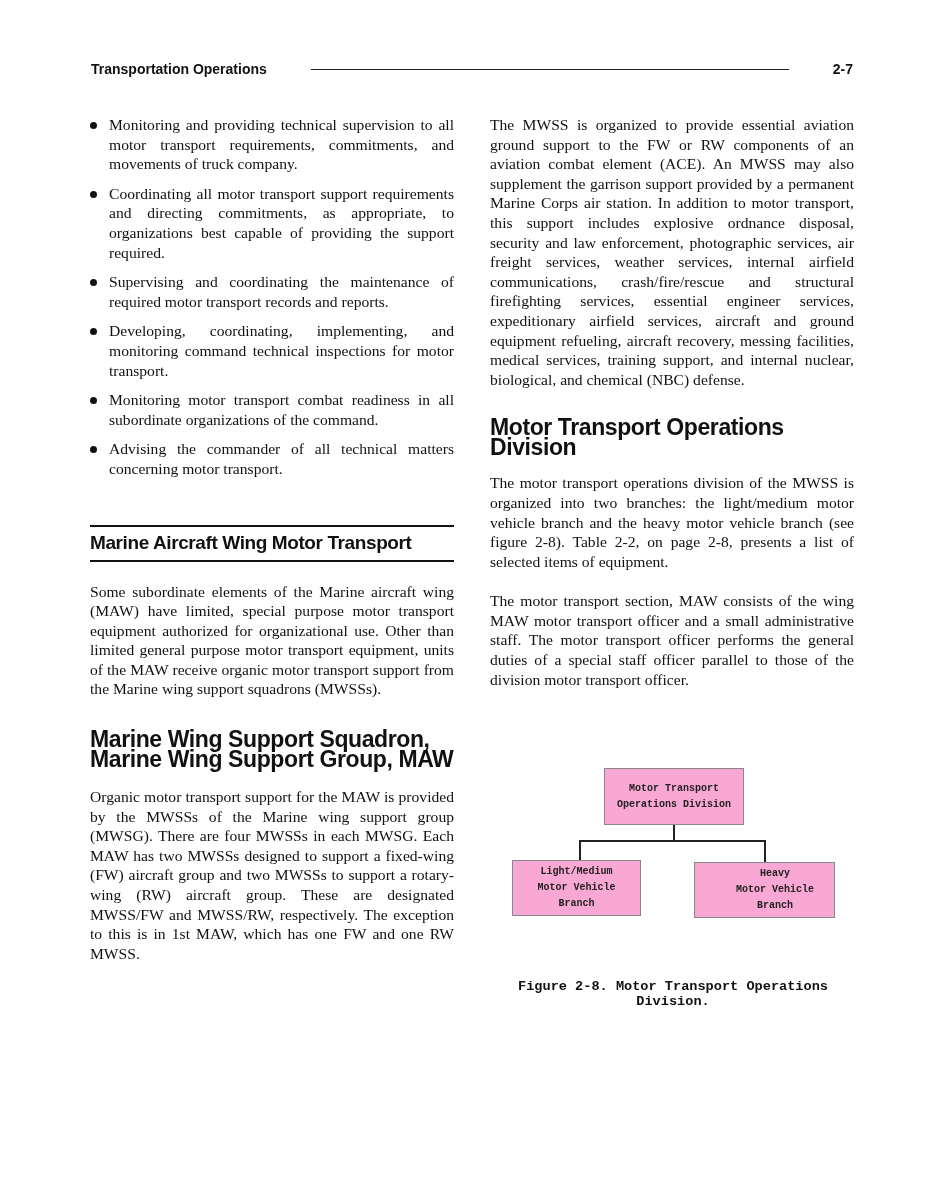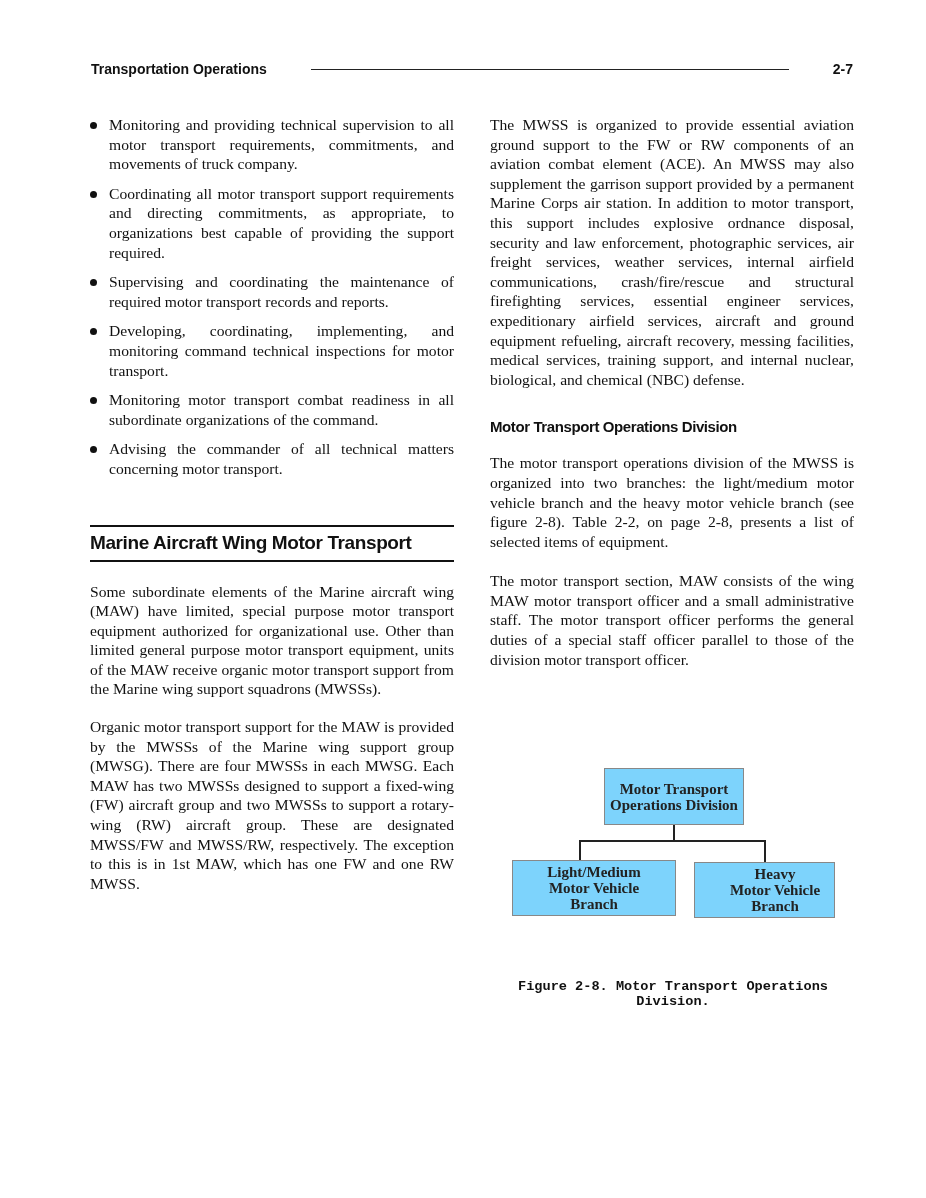--- a/index.html
+++ b/index.html
@@ -7,24 +7,24 @@
   .header { position: absolute; left: 91px; top: 58px; width: 762px; height: 22px; display: flex; align-items: center; font-family: "Liberation Sans", sans-serif; font-weight: bold; font-size: 14px; gap: 42px; }
   .header .rule { flex: 1; height: 0; border-top: 1px solid #222; margin: 0 2px; }
   .col { position: absolute; font-family: "Liberation Serif", serif; font-size: 15.6px; line-height: 19.6px; text-align: justify; }
   .left { left: 90px; top: 115px; width: 364px; }
   .right { left: 490px; top: 115px; width: 364px; }
   ul.bullets { list-style: none; margin: 0; padding: 0; }
   ul.bullets li { position: relative; padding-left: 19px; margin-bottom: 10px; }
   ul.bullets li .dot { position: absolute; left: 0; top: 7px; width: 7px; height: 7px; background: #111; border-radius: 50%; }
   p { margin: 0; }
   .h1 { font-family: "Liberation Sans", sans-serif; font-weight: bold; font-size: 19px; line-height: 24px; letter-spacing: -0.4px; border-top: 2px solid #111; border-bottom: 2px solid #111; padding: 4px 0 5px 0; text-align: left; }
-  .h2 { font-family: "Liberation Sans", sans-serif; font-weight: bold; font-size: 15px; line-height: 20px; letter-spacing: -0.4px; text-align: left; }
+  .h2 { font-family: "Liberation Sans", sans-serif; font-weight: bold; font-size: 23px; line-height: 20px; letter-spacing: -0.4px; text-align: left; }
   .caption { position: absolute; left: 496px; top: 979px; width: 354px; font-family: Liberation Mono, monospace; font-weight: bold; font-size: 13.6px; text-align: center; }
   .org { position: absolute; left: 500px; top: 760px; width: 360px; height: 170px; }
-  .box { position: absolute; border: 1.5px solid #888; background: #7dd3fc; font-family: Liberation Serif, serif; font-weight: bold; font-size: 15px; line-height: 16px; text-align: center; display: flex; flex-direction: column; justify-content: center; color: #222; box-sizing: border-box; }
+  .box { position: absolute; border: 1.5px solid #888; background: #f9a8d4; font-family: Liberation Mono, monospace; font-weight: bold; font-size: 10px; line-height: 16px; text-align: center; display: flex; flex-direction: column; justify-content: center; color: #222; box-sizing: border-box; }
   .line { position: absolute; background: #222; }
 </style>
 </head>
 <body>
 
 <div class="header">
   <span>Transportation Operations</span>
   <span class="rule"></span>
   <span>2-7</span>
 </div>
@@ -36,41 +36,42 @@
     <li><span class="dot"></span><span>Supervising and coordinating the maintenance of required motor transport records and reports.</span></li>
     <li><span class="dot"></span><span>Developing, coordinating, implementing, and monitoring command technical inspections for motor transport.</span></li>
     <li><span class="dot"></span><span>Monitoring motor transport combat readiness in all subordinate organizations of the command.</span></li>
     <li><span class="dot"></span><span>Advising the commander of all technical matters concerning motor transport.</span></li>
   </ul>
 
   <div class="h1" style="margin-top:46px;">Marine Aircraft Wing Motor Transport</div>
 
   <p style="margin-top:20px;">Some subordinate elements of the Marine aircraft wing (MAW) have limited, special purpose motor transport equipment authorized for organizational use. Other than limited general purpose motor transport equipment, units of the MAW receive organic motor transport support from the Marine wing support squadrons (MWSSs).</p>
 
+  <div class="h2" style="margin-top:30px;">Marine Wing Support Squadron, Marine Wing Support Group, MAW</div>
 
   <p style="margin-top:18px;">Organic motor transport support for the MAW is provided by the MWSSs of the Marine wing support group (MWSG). There are four MWSSs in each MWSG. Each MAW has two MWSSs designed to support a fixed-wing (FW) aircraft group and two MWSSs to support a rotary-wing (RW) aircraft group. These are designated MWSS/FW and MWSS/RW, respectively. The exception to this is in 1st MAW, which has one FW and one RW MWSS.</p>
 </div>
 
 <div class="col right">
   <p>The MWSS is organized to provide essential aviation ground support to the FW or RW components of an aviation combat element (ACE). An MWSS may also supplement the garrison support provided by a permanent Marine Corps air station. In addition to motor transport, this support includes explosive ordnance disposal, security and law enforcement, photographic services, air freight services, weather services, internal airfield communications, crash/fire/rescue and structural firefighting services, essential engineer services, expeditionary airfield services, aircraft and ground equipment refueling, aircraft recovery, messing facilities, medical services, training support, and internal nuclear, biological, and chemical (NBC) defense.</p>
   <div class="h2" style="margin-top:28px;">Motor Transport Operations Division</div>
   <p style="margin-top:16px;">The motor transport operations division of the MWSS is organized into two branches: the light/medium motor vehicle branch and the heavy motor vehicle branch (see figure 2-8). Table 2-2, on page 2-8, presents a list of selected items of equipment.</p>
   <p style="margin-top:20px;">The motor transport section, MAW consists of the wing MAW motor transport officer and a small administrative staff. The motor transport officer performs the general duties of a special staff officer parallel to those of the division motor transport officer.</p>
 </div>
 
 <div class="org">
   <div class="box" style="left:104px; top:8px; width:140px; height:57px;">
     <span>Motor Transport</span>
     <span>Operations Division</span>
   </div>
   <div class="line" style="left:173px; top:65px; width:1.5px; height:16px;"></div>
   <div class="line" style="left:79px; top:80px; width:186px; height:1.5px;"></div>
   <div class="line" style="left:79px; top:80px; width:1.5px; height:21px;"></div>
   <div class="line" style="left:264px; top:80px; width:1.5px; height:23px;"></div>
-  <div class="box" style="left:12px; top:100px; width:164px; height:56px;">
+  <div class="box" style="left:12px; top:100px; width:129px; height:56px;">
     <span>Light/Medium</span>
     <span>Motor Vehicle</span>
     <span>Branch</span>
   </div>
   <div class="box" style="left:194px; top:102px; width:141px; height:56px;padding-left:21px;">
     <span>Heavy</span>
     <span>Motor Vehicle</span>
     <span>Branch</span>
   </div>
 </div>

